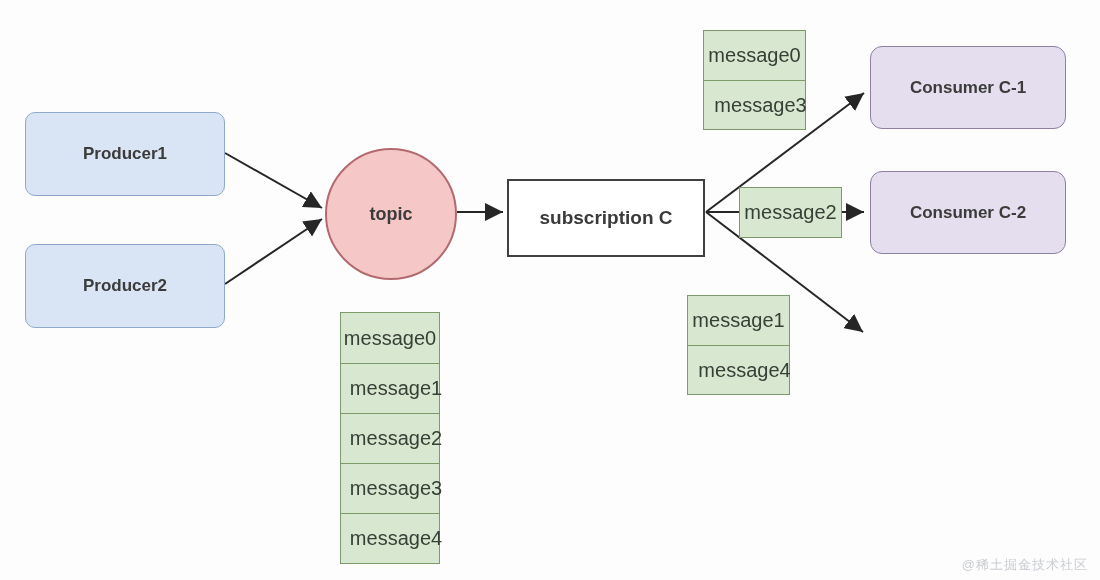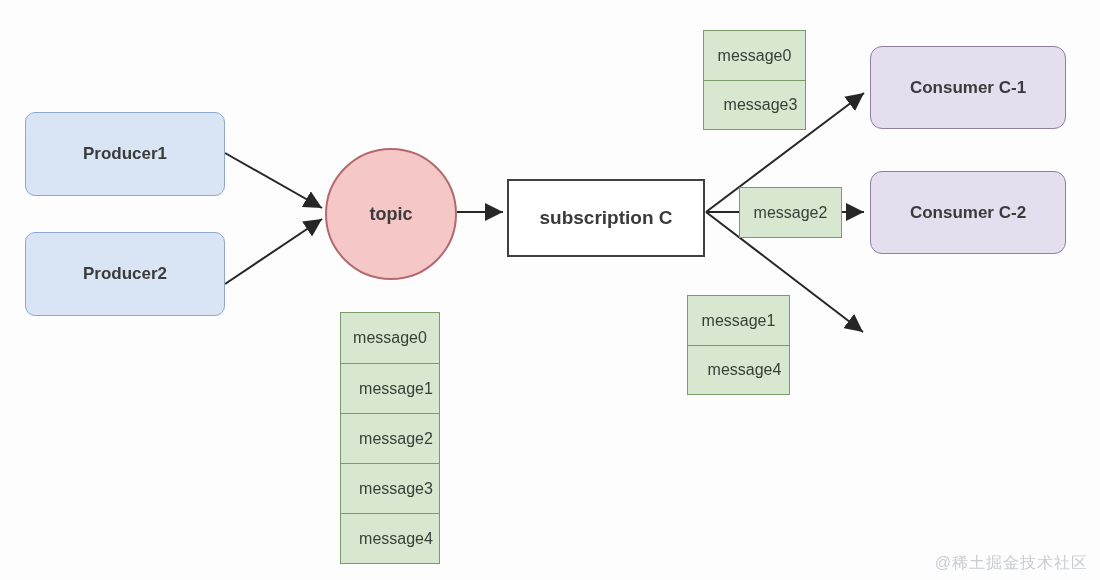--- a/index.html
+++ b/index.html
@@ -13,21 +13,21 @@
   .node{
     position:absolute;display:flex;align-items:center;justify-content:center;
     box-sizing:border-box;color:var(--text);font-size:17px;font-weight:bold;
   }
   .producer{
     background:var(--producer-fill);
     border:1.5px solid var(--producer-border);
     border-radius:10px;width:200px;height:84px;left:25px;
   }
   .producer1{top:112px;}
-  .producer2{top:232px;justify-content:center;}
+  .producer2{top:244px;justify-content:center;}
   .topic{
     background:var(--topic-fill);
     border:2px solid var(--topic-border);
     border-radius:50%;width:132px;height:132px;left:325px;top:148px;
     font-size:18px;
   }
   .subscription{
     background:var(--subscription-fill);
     border:2px solid var(--subscription-border);
     width:198px;height:78px;left:507px;top:179px;
@@ -42,32 +42,32 @@
   .consumer2{top:171px;}
   .consumer3{top:295px;}
   .msg-stack{
     position:absolute;box-sizing:border-box;
     border:1.2px solid var(--message-border);
     background:var(--message-fill);
   }
   .msg-cell{
     display:flex;align-items:center;justify-content:center;
     box-sizing:border-box;height:49px;
-    font-size:16px;color:#374037;
+    font-size:20px;color:#374037;
   }
   .msg-cell + .msg-cell{border-top:1.2px solid var(--message-border);padding-left:12px;}
   .stack-top{left:703px;top:30px;width:103px;}
   .stack-mid{left:739px;top:187px;width:103px;}
   .stack-bottom{left:687px;top:295px;width:103px;}
   .stack-queue{left:340px;top:312px;width:100px;}
   .stack-queue .msg-cell{height:50px;}
   .edges{position:absolute;left:0;top:0;pointer-events:none;}
   .watermark{
     position:absolute;right:12px;bottom:6px;
-    color:var(--watermark-color);font-size:16px;letter-spacing:1px;
+    color:var(--watermark-color);font-size:13px;letter-spacing:1px;
   }
 </style>
 </head>
 <body>
 
 <div class="canvas">
 
   <svg class="edges" width="1100" height="580" viewBox="0 0 1100 580">
     <defs>
       <marker id="arrow" viewBox="0 0 10 10" refX="10" refY="5" markerWidth="9" markerHeight="9" orient="auto-start-reverse">

